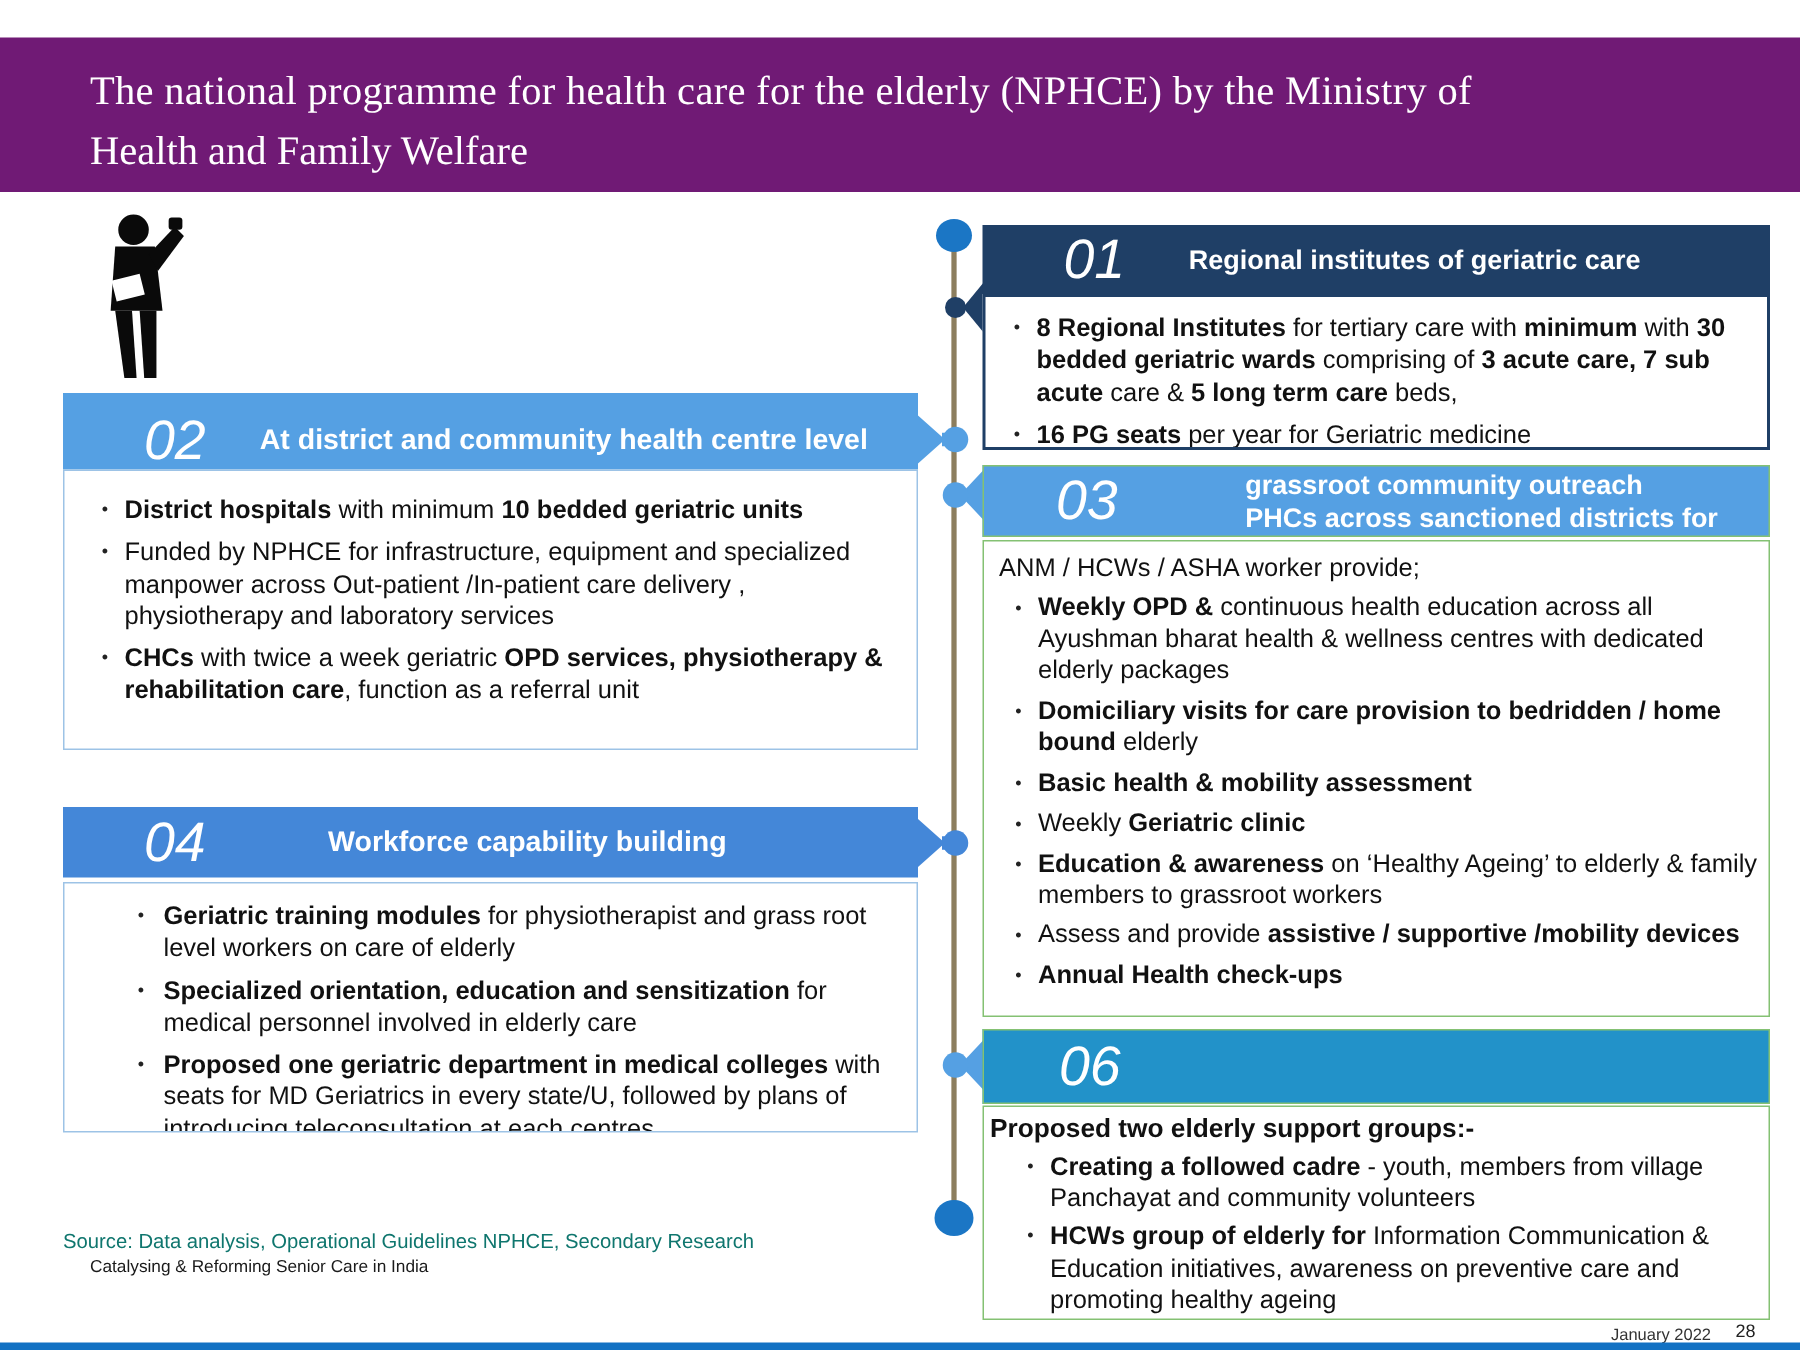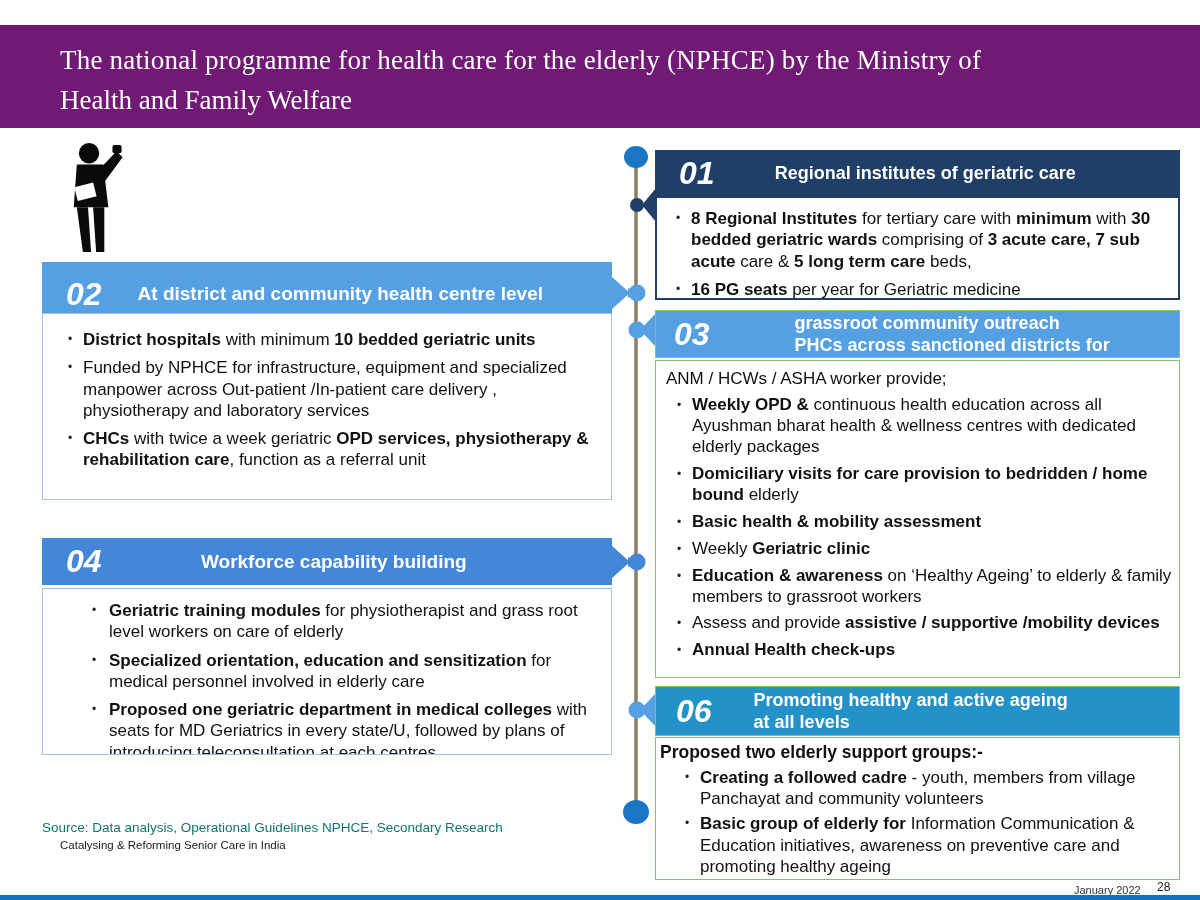--- a/index.html
+++ b/index.html
@@ -14,21 +14,21 @@
 
   .bottom-strip { position:absolute; left:0; bottom:0; width:1200px; height:5px; background:#1271C3; }
 
   
   .intro-icon { position:absolute; left:52px; top:142px; width:72px; height:114px; }
   .intro-text { position:absolute; left:126px; top:150px; width:500px; text-align:center;
                 font-weight:bold; font-style:italic; font-size:19px; line-height:1.32; color:#111; }
 
   
   .hdr { position:absolute; display:flex; align-items:center; color:#fff; }
-  .hdr .num { font-style:italic; font-weight:bold; font-size:32px; padding-left:24px; flex:none; }
+  .hdr .num { font-style:italic; font-weight:normal; font-size:37px; padding-left:24px; flex:none;margin-left:30px; }
   .hdr .ttl { font-weight:bold; font-size:19px; }
   .bdy { position:absolute; background:#fff; overflow:hidden; }
   .bullet { display:flex; margin-bottom:7px; }
   .dot { flex:none; width:26px; text-align:center; font-size:12px; line-height:21px; color:#222; }
   .btext { flex:1; font-size:17px; line-height:1.25; color:#111; }
   .btext b { font-weight:bold; }
 
   
   .hdr02 { left:42px; top:262px; width:570px; height:64px; background:#55A0E3; }
   .hdr02 .ttl { margin-left:36px; }
@@ -214,34 +214,30 @@
         <div class="btext"><span>Assess and provide </span><b>assistive / supportive /mobility devices</b></div>
       </div>
     <div class="bullet">
         <span class="dot">•</span>
         <div class="btext"><b>Annual Health check-ups</b></div>
       </div>
   </div>
 
   <div class="hdr hdr06">
     <span class="num">06</span>
-    <span class="ttl">
-      <div>Promoting healthy and active ageing</div>
-      <div>at all levels</div>
-    </span>
   </div>
   <div class="bdy bdy06">
     <div class="lead">Proposed two elderly support groups:-</div>
     <div class="bullet">
         <span class="dot">•</span>
         <div class="btext"><b>Creating a followed cadre </b><span>- youth, members from village Panchayat and community volunteers</span></div>
       </div>
     <div class="bullet">
         <span class="dot">•</span>
-        <div class="btext"><b>Basic group of elderly for </b><span>Information Communication &amp; Education initiatives, awareness on preventive care and promoting healthy ageing</span></div>
+        <div class="btext"><b>HCWs group of elderly for </b><span>Information Communication &amp; Education initiatives, awareness on preventive care and promoting healthy ageing</span></div>
       </div>
   </div>
 
   <div class="src">Source: Data analysis, Operational Guidelines NPHCE, Secondary Research</div>
   <div class="tagline">Catalysing &amp; Reforming Senior Care in India</div>
   <div class="date">January 2022</div>
   <div class="pageno">28</div>
 
   <div class="bottom-strip"></div>
 </div>

